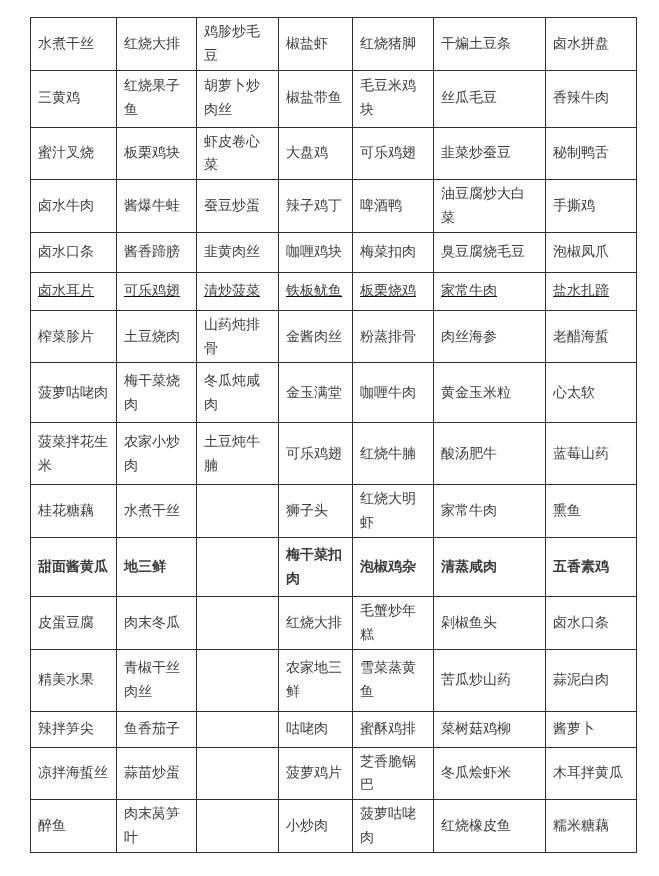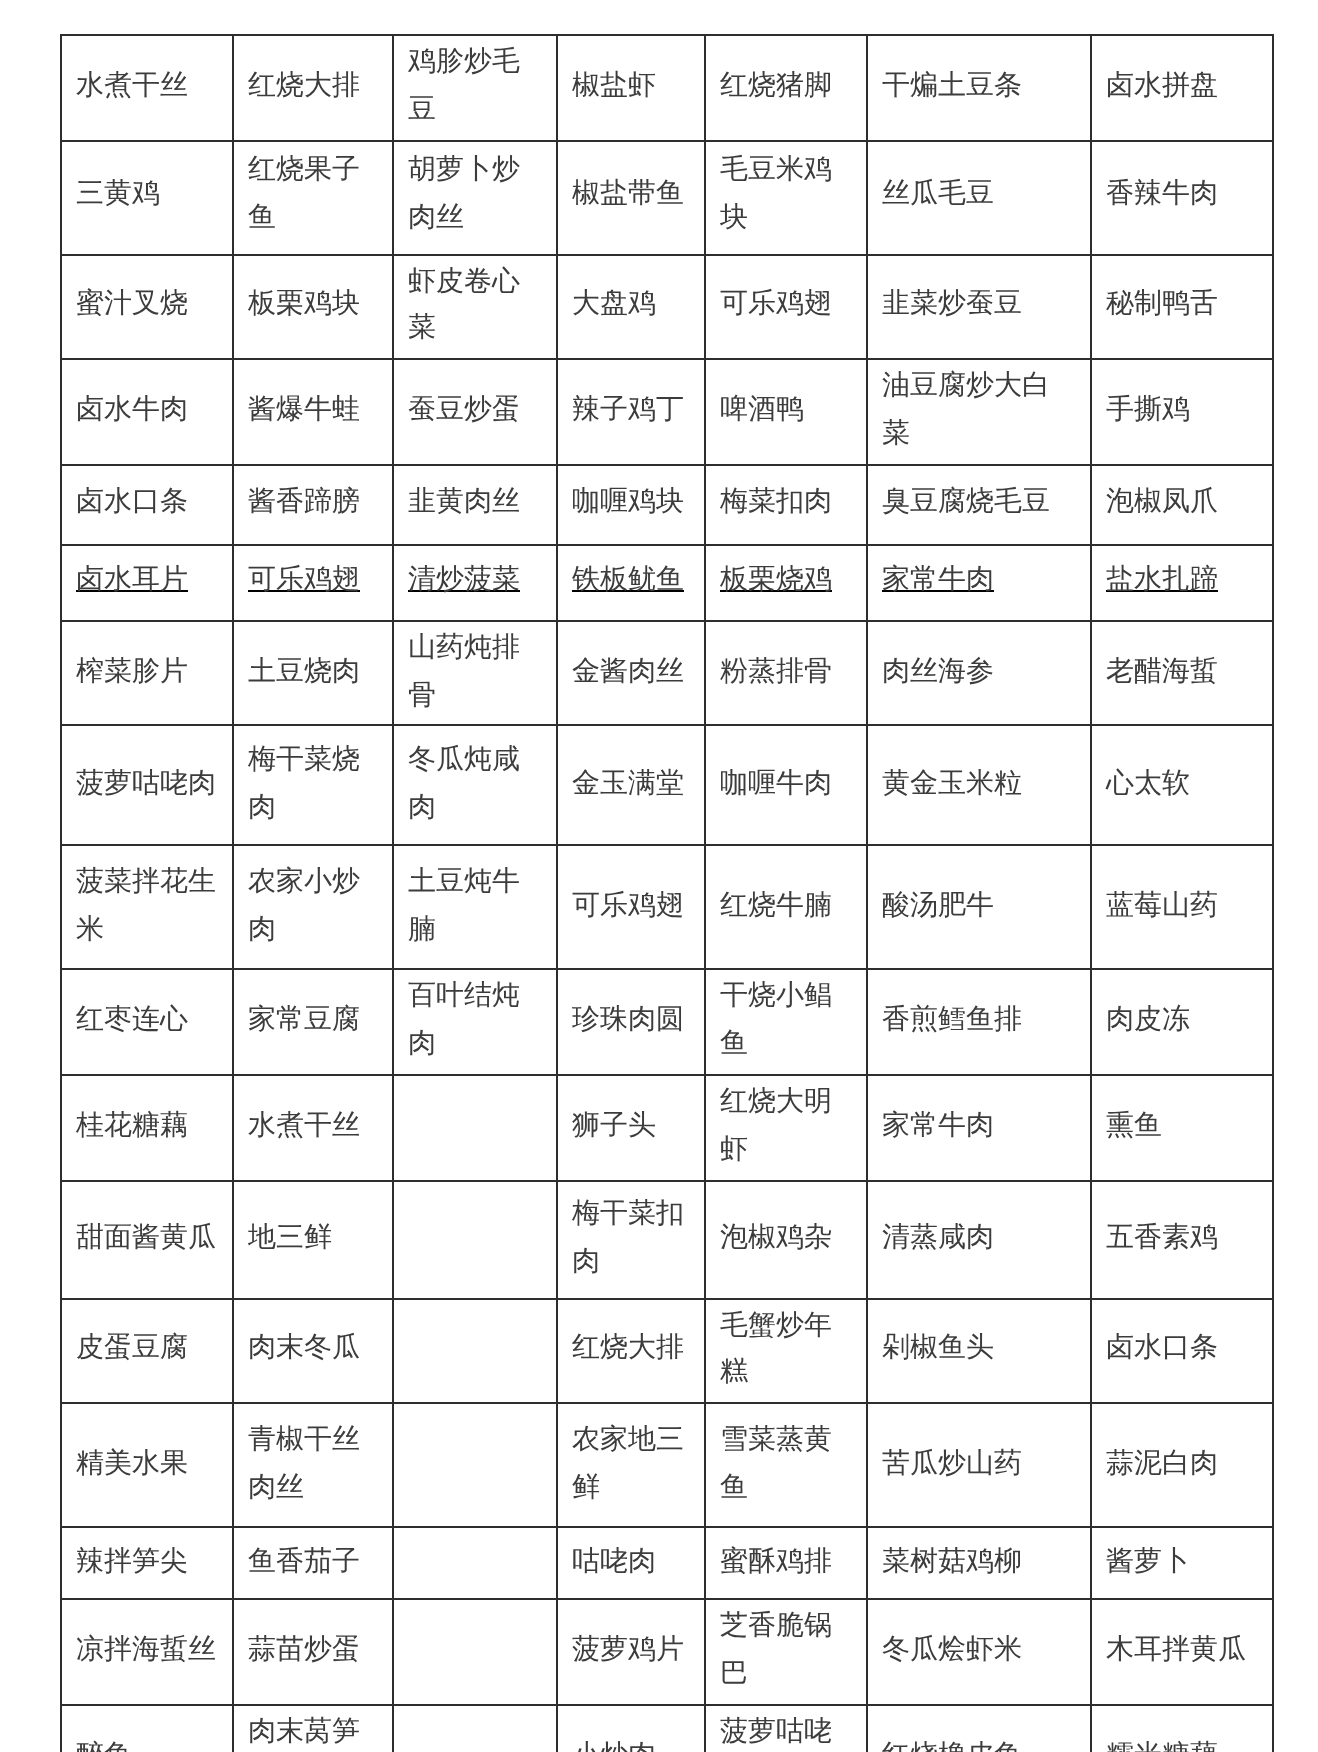--- a/index.html
+++ b/index.html
@@ -123,39 +123,30 @@
       </tr>
       <tr style="height: 62px;">
         <td>菠菜拌花生米</td>
         <td>农家小炒肉</td>
         <td>土豆炖牛腩</td>
         <td>可乐鸡翅</td>
         <td>红烧牛腩</td>
         <td>酸汤肥牛</td>
         <td>蓝莓山药</td>
       </tr>
-      <tr style="height: 38px;">
-        <td>红枣连心</td>
-        <td>家常豆腐</td>
-        <td>百叶结炖肉</td>
-        <td>珍珠肉圆</td>
-        <td>干烧小鲳鱼</td>
-        <td>香煎鳕鱼排</td>
-        <td>肉皮冻</td>
-      </tr>
       <tr style="height: 34px;">
         <td>桂花糖藕</td>
         <td>水煮干丝</td>
         <td></td>
         <td>狮子头</td>
         <td>红烧大明虾</td>
         <td>家常牛肉</td>
         <td>熏鱼</td>
       </tr>
-      <tr style="height: 59px;">
+      <tr style="height: 59px; font-weight: bold;">
         <td>甜面酱黄瓜</td>
         <td>地三鲜</td>
         <td></td>
         <td>梅干菜扣肉</td>
         <td>泡椒鸡杂</td>
         <td>清蒸咸肉</td>
         <td>五香素鸡</td>
       </tr>
       <tr style="height: 37px;">
         <td>皮蛋豆腐</td>

